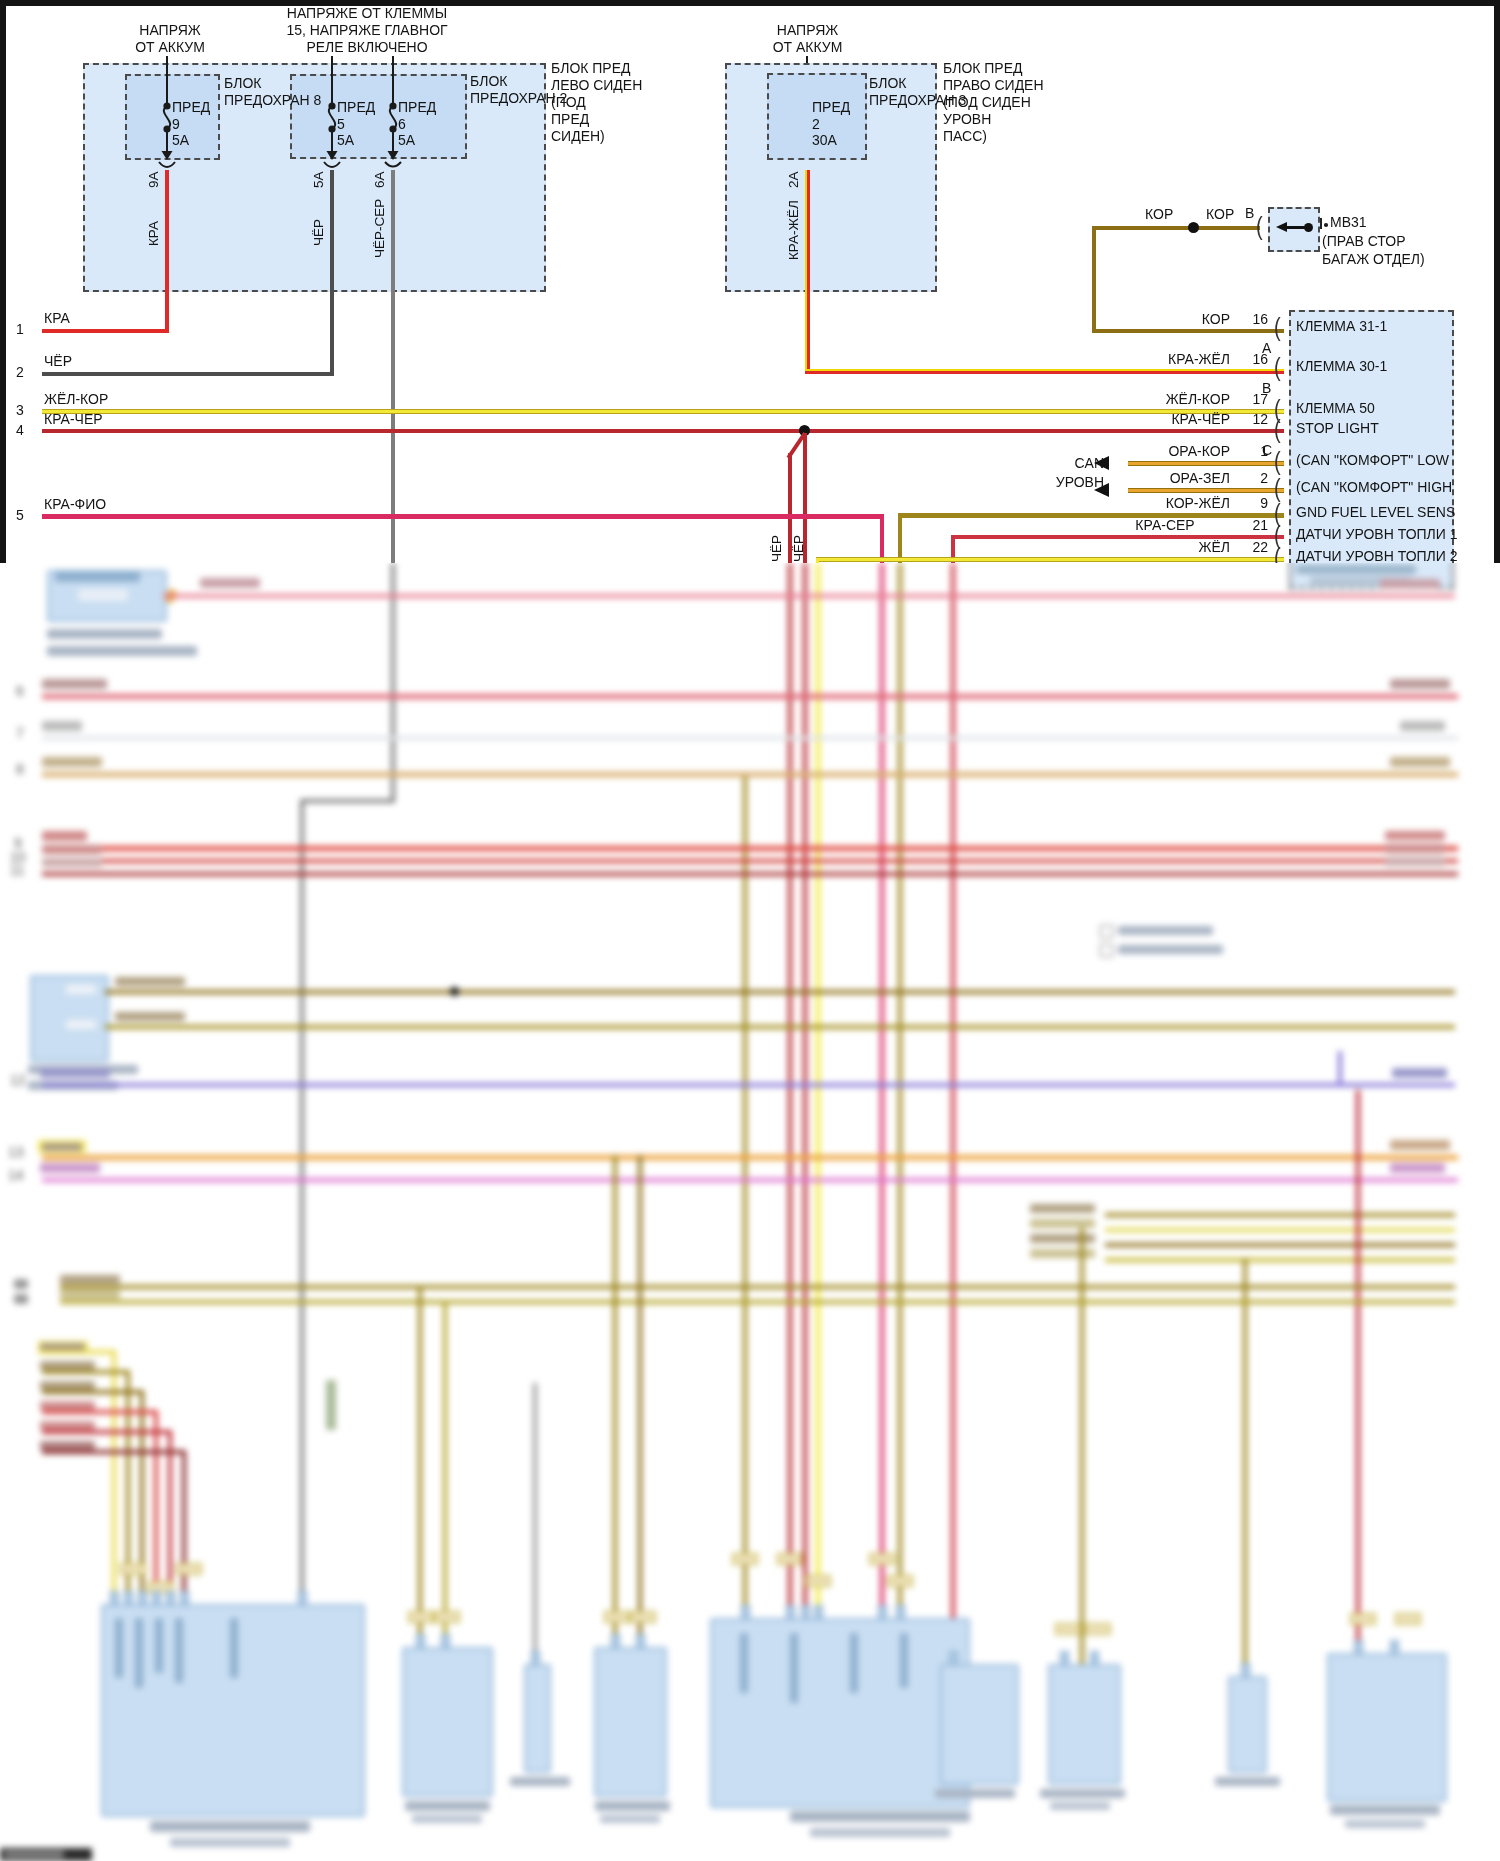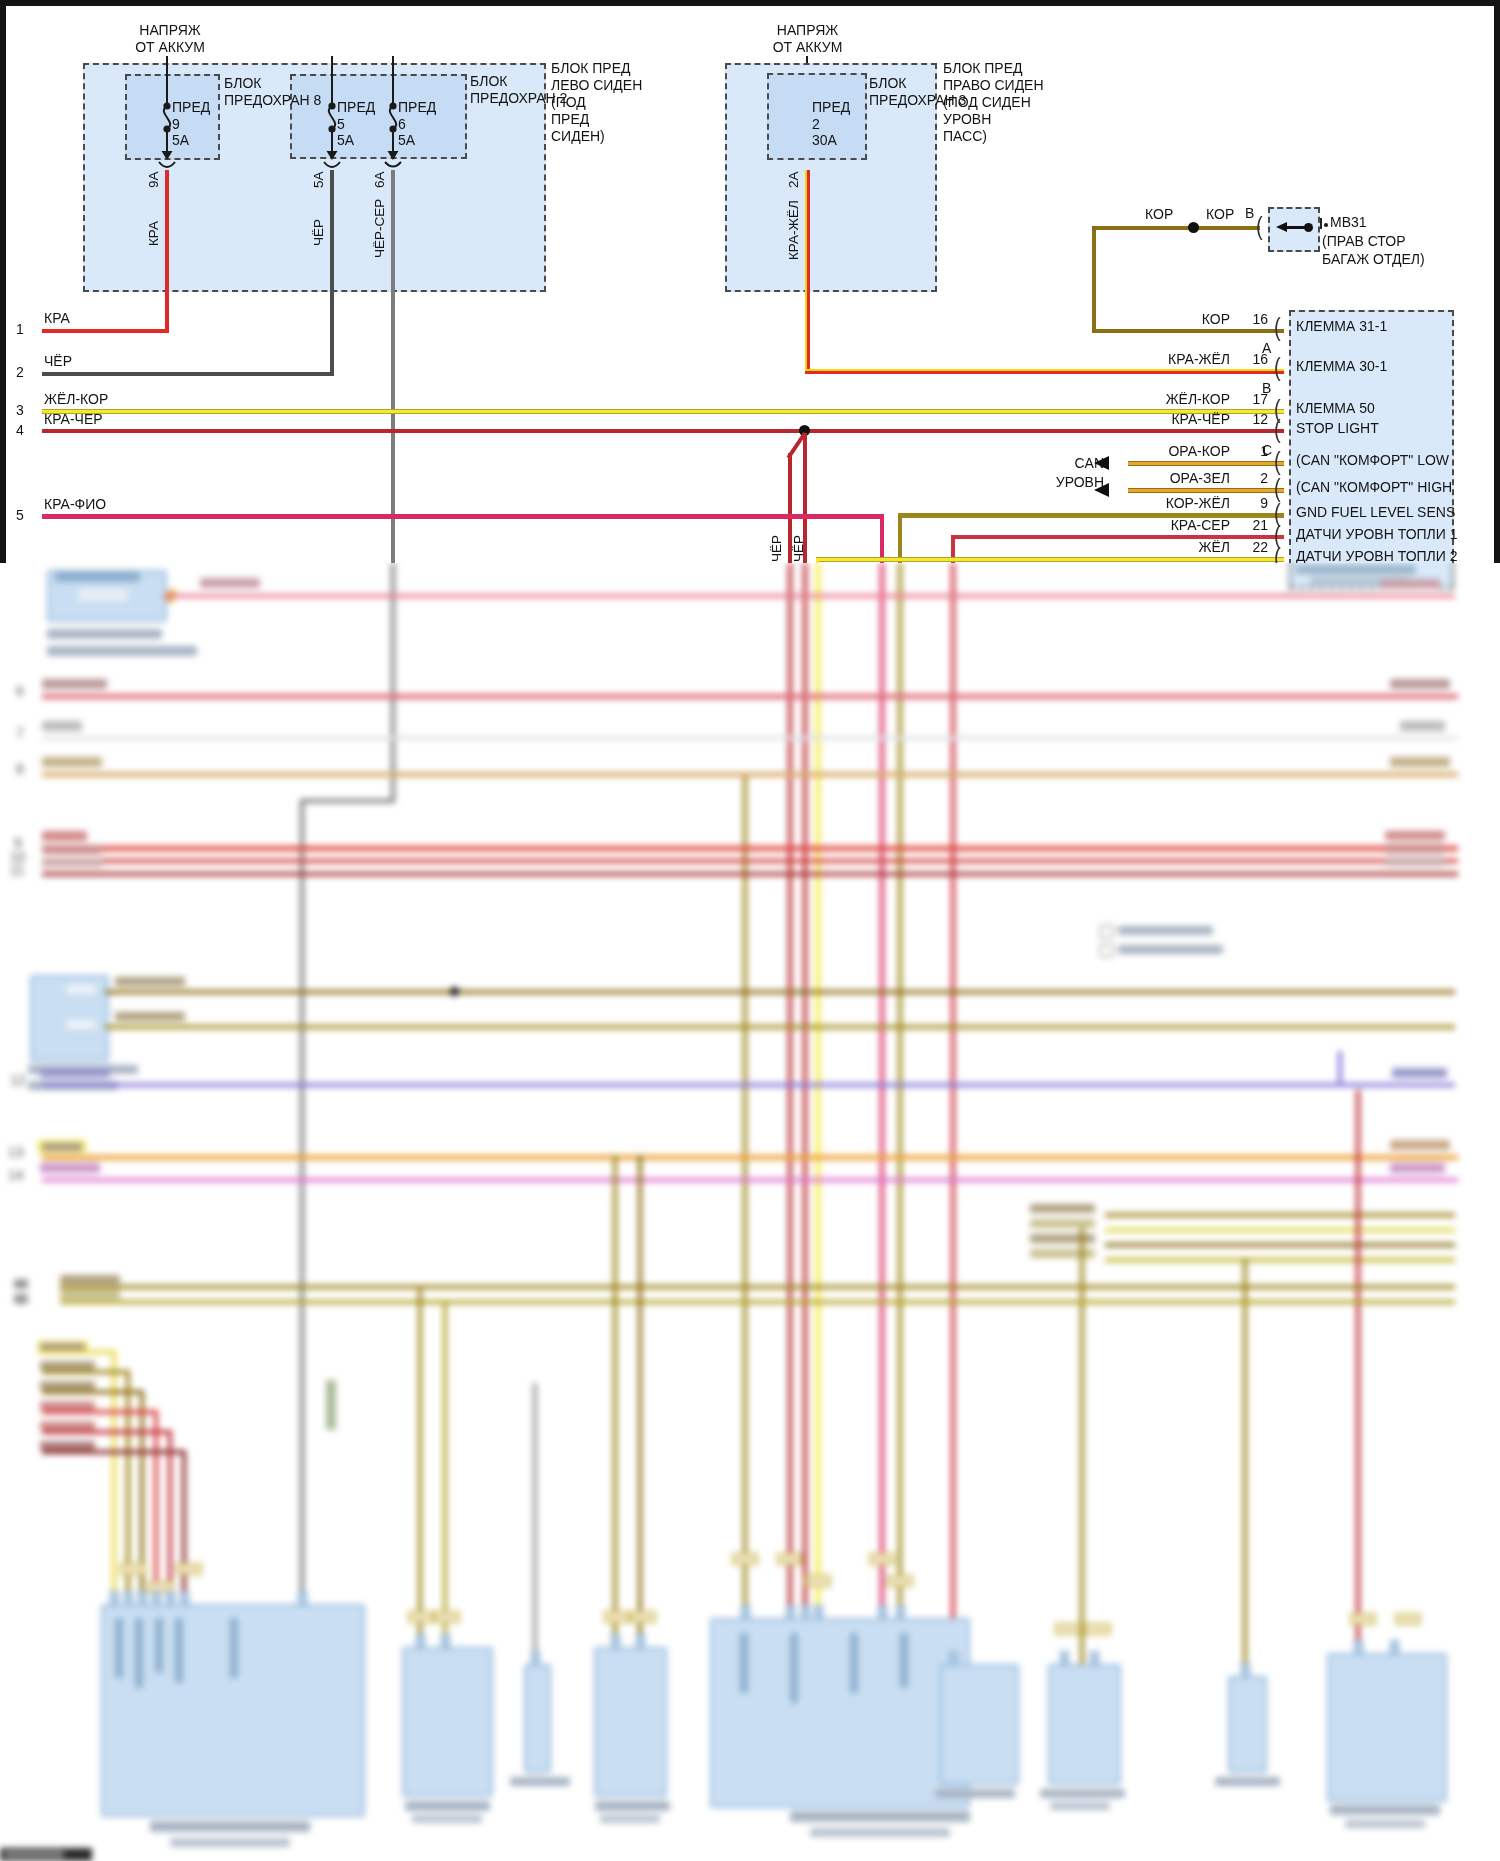--- a/index.html
+++ b/index.html
@@ -45,20 +45,25 @@
 
   <div class="a frame" style="left:0;top:0;width:1500px;height:6px;"></div>
   <div class="a frame" style="left:0;top:0;width:6px;height:1861px;"></div>
   <div class="a frame" style="left:1494px;top:0;width:6px;height:1861px;"></div>
   <div class="a frame" style="left:0;top:1857px;width:1500px;height:4px;"></div>
 
   <div class="a t tc" style="left:95px;top:22px;width:150px;">
     <div>НАПРЯЖ</div>
       <div>ОТ АККУМ</div>
   </div>
+  <div class="a t tc" style="left:232px;top:5px;width:270px;">
+    <div>НАПРЯЖЕ ОТ КЛЕММЫ</div>
+      <div>15, НАПРЯЖЕ ГЛАВНОГ</div>
+      <div>РЕЛЕ ВКЛЮЧЕНО</div>
+  </div>
   <div class="a t tc" style="left:735px;top:22px;width:145px;">
     <div>НАПРЯЖ</div>
       <div>ОТ АККУМ</div>
   </div>
 
   <div class="a box" style="left:83px;top:63px;width:459px;height:225px;"></div>
   <div class="a ibox" style="left:125px;top:74px;width:91px;height:82px;"></div>
   <div class="a ibox" style="left:290px;top:74px;width:173px;height:81px;"></div>
   <div class="a t" style="left:224px;top:75px;">
     <div>БЛОК</div>
@@ -242,21 +247,21 @@
   <div class="a t tr" style="left:1100px;top:470px;width:130px;">ОРА-ЗЕЛ</div>
   <div class="a t tr" style="left:1238px;top:470px;width:30px;">2</div>
   <div class="a paren" style="left:1274px;top:478px;">(</div>
   <div class="a t" style="left:1296px;top:479px;">(CAN "КОМФОРТ" HIGH</div>
 
   <div class="a t tr" style="left:1100px;top:495px;width:130px;">КОР-ЖЁЛ</div>
   <div class="a t tr" style="left:1238px;top:495px;width:30px;">9</div>
   <div class="a paren" style="left:1274px;top:503px;">(</div>
   <div class="a t" style="left:1296px;top:504px;">GND FUEL LEVEL SENS</div>
 
-  <div class="a t tr" style="left:1100px;top:517px;width:130px;">КРА-СЕР</div>
+  <div class="a t tr" style="left:1100px;top:517px;width:130px;text-align:center;">КРА-СЕР</div>
   <div class="a t tr" style="left:1238px;top:517px;width:30px;">21</div>
   <div class="a paren" style="left:1274px;top:525px;">(</div>
   <div class="a t" style="left:1296px;top:526px;">ДАТЧИ УРОВН ТОПЛИ 1</div>
 
   <div class="a t tr" style="left:1100px;top:539px;width:130px;">ЖЁЛ</div>
   <div class="a t tr" style="left:1238px;top:539px;width:30px;">22</div>
   <div class="a paren" style="left:1274px;top:547px;">(</div>
   <div class="a t" style="left:1296px;top:548px;">ДАТЧИ УРОВН ТОПЛИ 2</div>
 
   <div class="blurzone">

